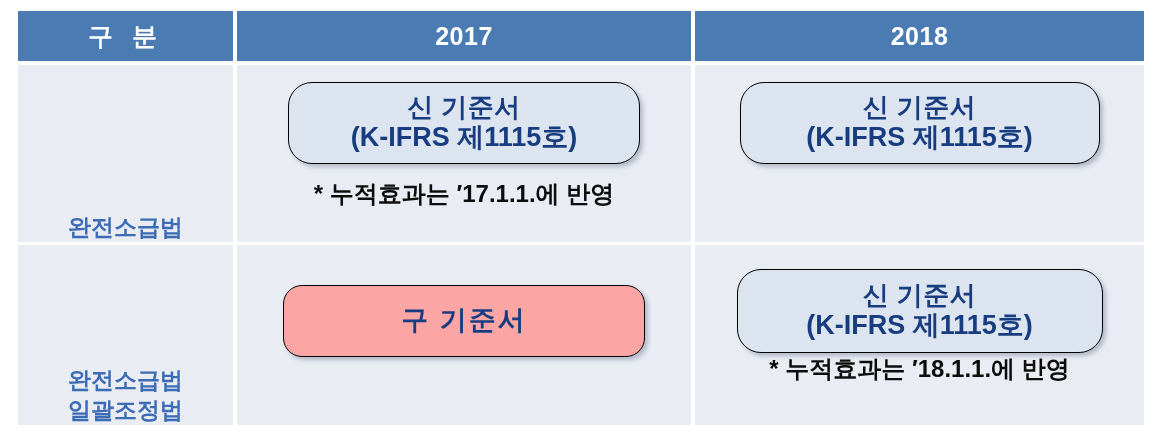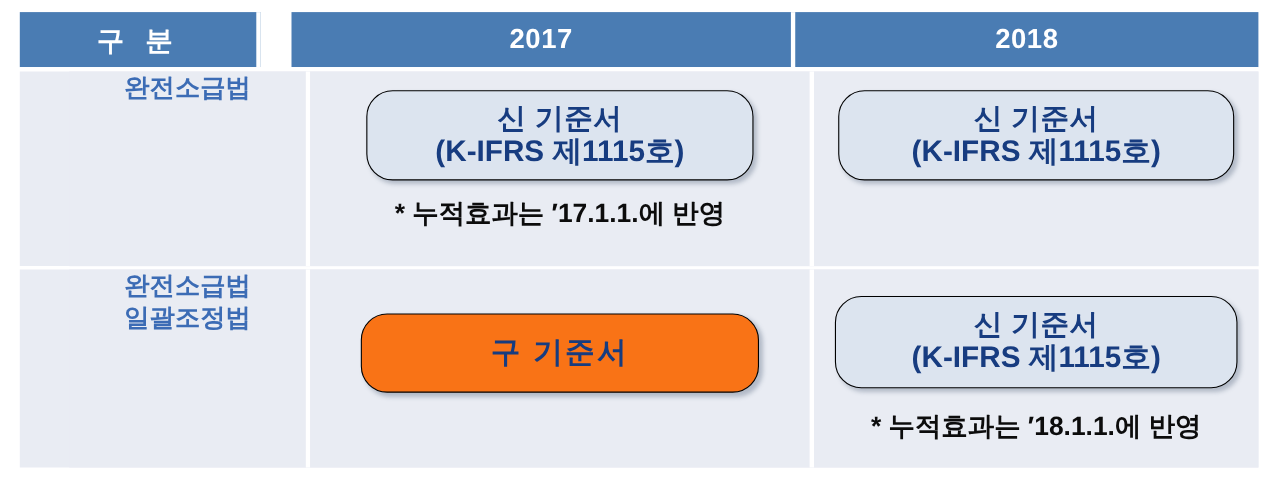--- a/index.html
+++ b/index.html
@@ -42,21 +42,21 @@
     font-weight: bold;
     display: flex;
     align-items: center;
     justify-content: center;
     letter-spacing: 0.5px;
     border-right: 4px solid #ffffff;
     box-sizing: border-box;
   }
   .hcell:last-child { border-right: none; text-align: center; }
   .hcell.c0 { flex: 0 0 219px; letter-spacing: 6px; }
-  .hcell.c1 { flex: 0 0 458px; margin-left: 28px; }
+  .hcell.c1 { flex: 0 0 458px; }
   .hcell.c2 { flex: 1 1 auto; }
 
   .header-gap { height: 4px; flex: 0 0 4px; background: #ffffff; }
 
   
   .body-row {
     display: flex;
     background: #e9ecf3;
   }
   .body-row.r0 { flex: 0 0 177px; height: 177px; }
@@ -68,22 +68,21 @@
     background: #e9ecf3;
     border-right: 4px solid #ffffff;
     box-sizing: border-box;
     display: flex;
     flex-direction: column;
     align-items: center;
   }
   .bcell:last-child { border-right: none; }
   .bcell.c0 {
     flex: 0 0 219px;
-    justify-content: flex-start;
-    margin-left: 45px;
+    justify-content: flex-end;
   }
   .bcell.c1 { flex: 0 0 458px; }
   .bcell.c2 { flex: 1 1 auto; }
 
   
   .row-label {
     color: #3c6cb5;
     font-size: 23px;
     font-weight: bold;
     text-align: center;
@@ -99,21 +98,21 @@
     display: flex;
     flex-direction: column;
     align-items: center;
     justify-content: center;
     text-align: center;
     color: #173c80;
     font-weight: bold;
     box-shadow: 3px 3px 4px rgba(90,105,130,0.38);
   }
   .box.fill-blue { background: #dce4ef; }
-  .box.fill-white { background: #f97316; }
+  .box.fill-white { background: #fca5a5; border-radius: 19px; }
 
   .box .line1 {
     font-size: 26px;
     line-height: 1.18;
     letter-spacing: 0.5px;
   }
   .box .line2 {
     font-size: 27px;
     line-height: 1.18;
     letter-spacing: 0px;
@@ -143,21 +142,21 @@
 
   
   .footnote {
     color: #0c0c0c;
     font-size: 24px;
     font-weight: bold;
     letter-spacing: 0px;
     white-space: nowrap;
   }
   .fn-r0c1 { margin-top: 14px; }
-  .fn-r1c2 { margin-top: 18px; }
+  .fn-r1c2 { margin-top: 0; }
 </style>
 </head>
 <body>
 
 <div id="canvas">
 
   <div class="table">
 
     <div class="header-row">
       <div class="hcell c0">구 분</div>

